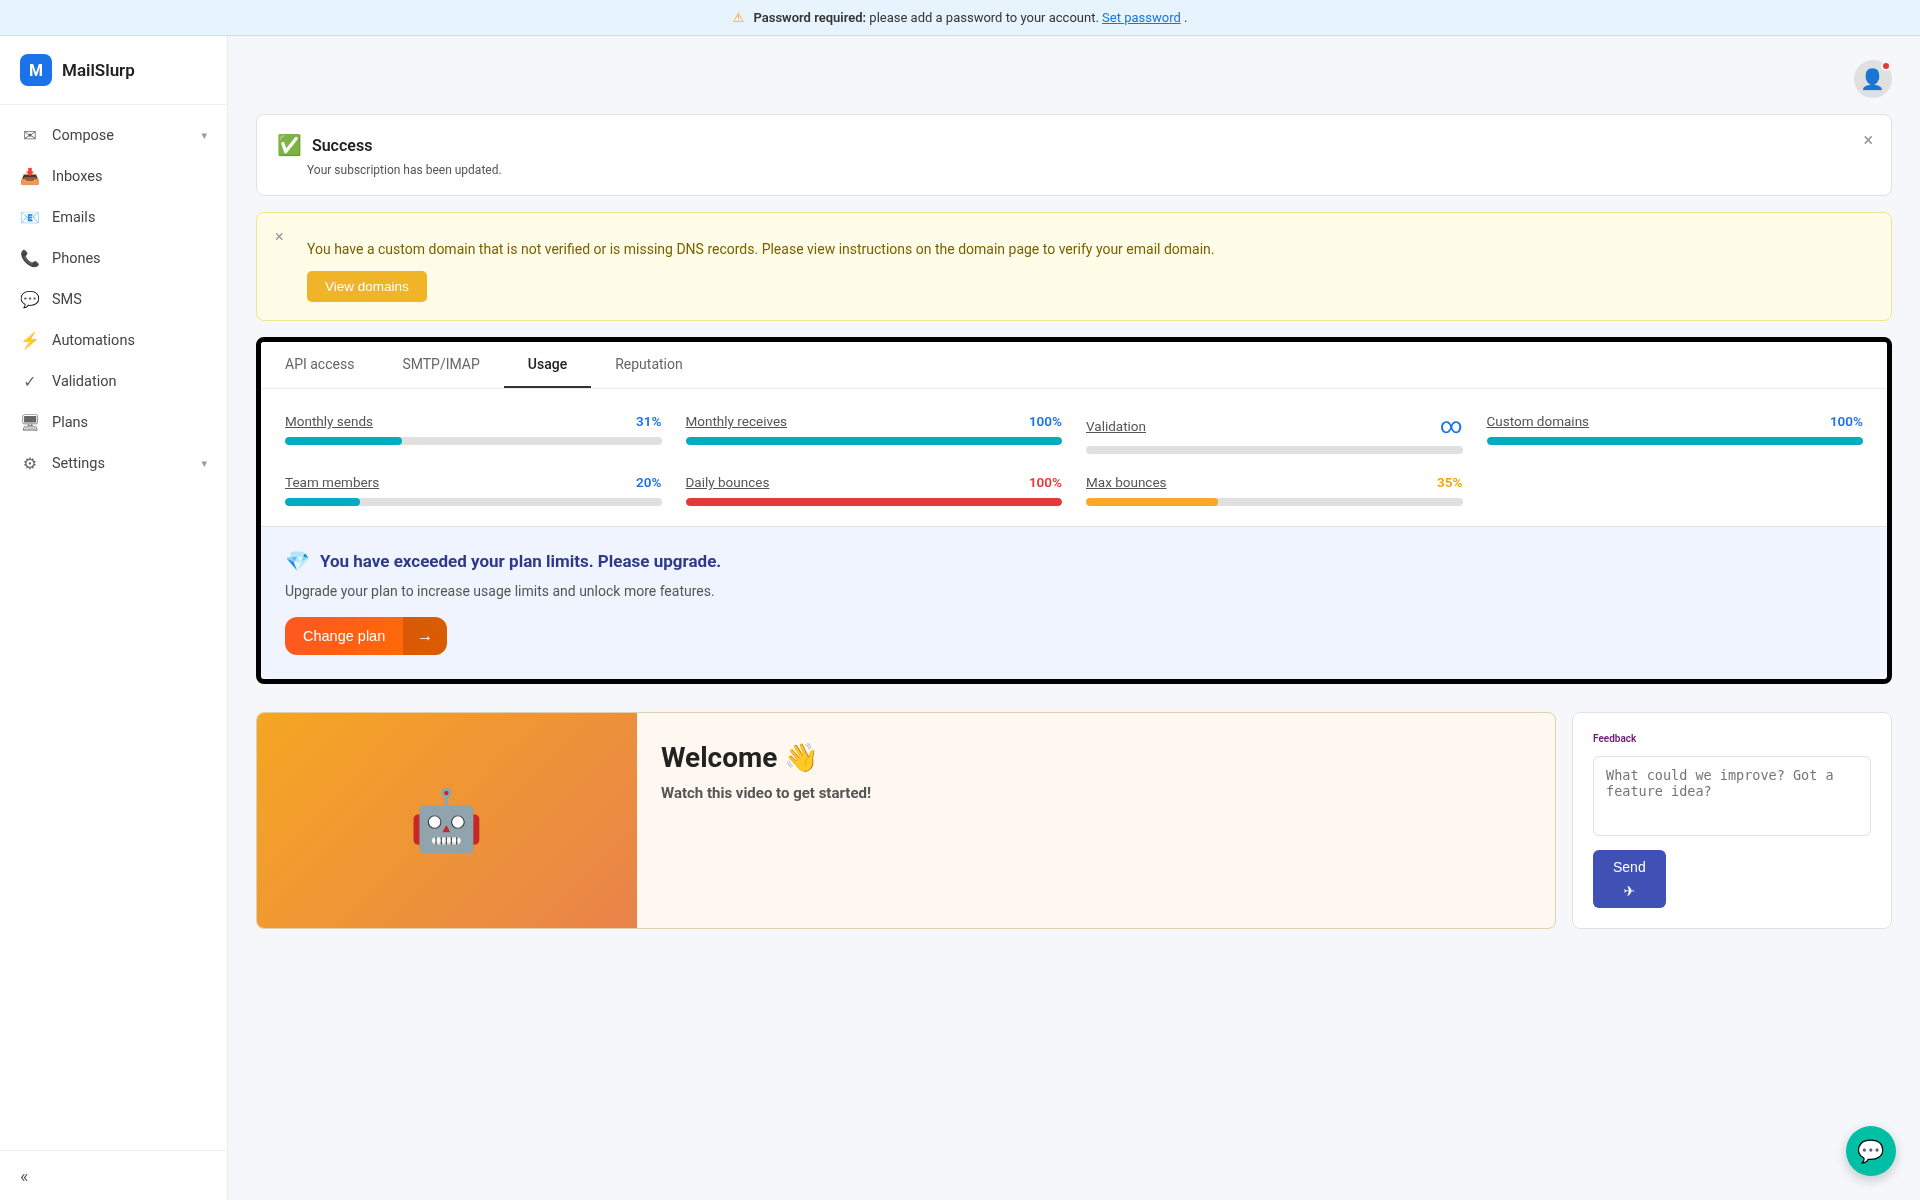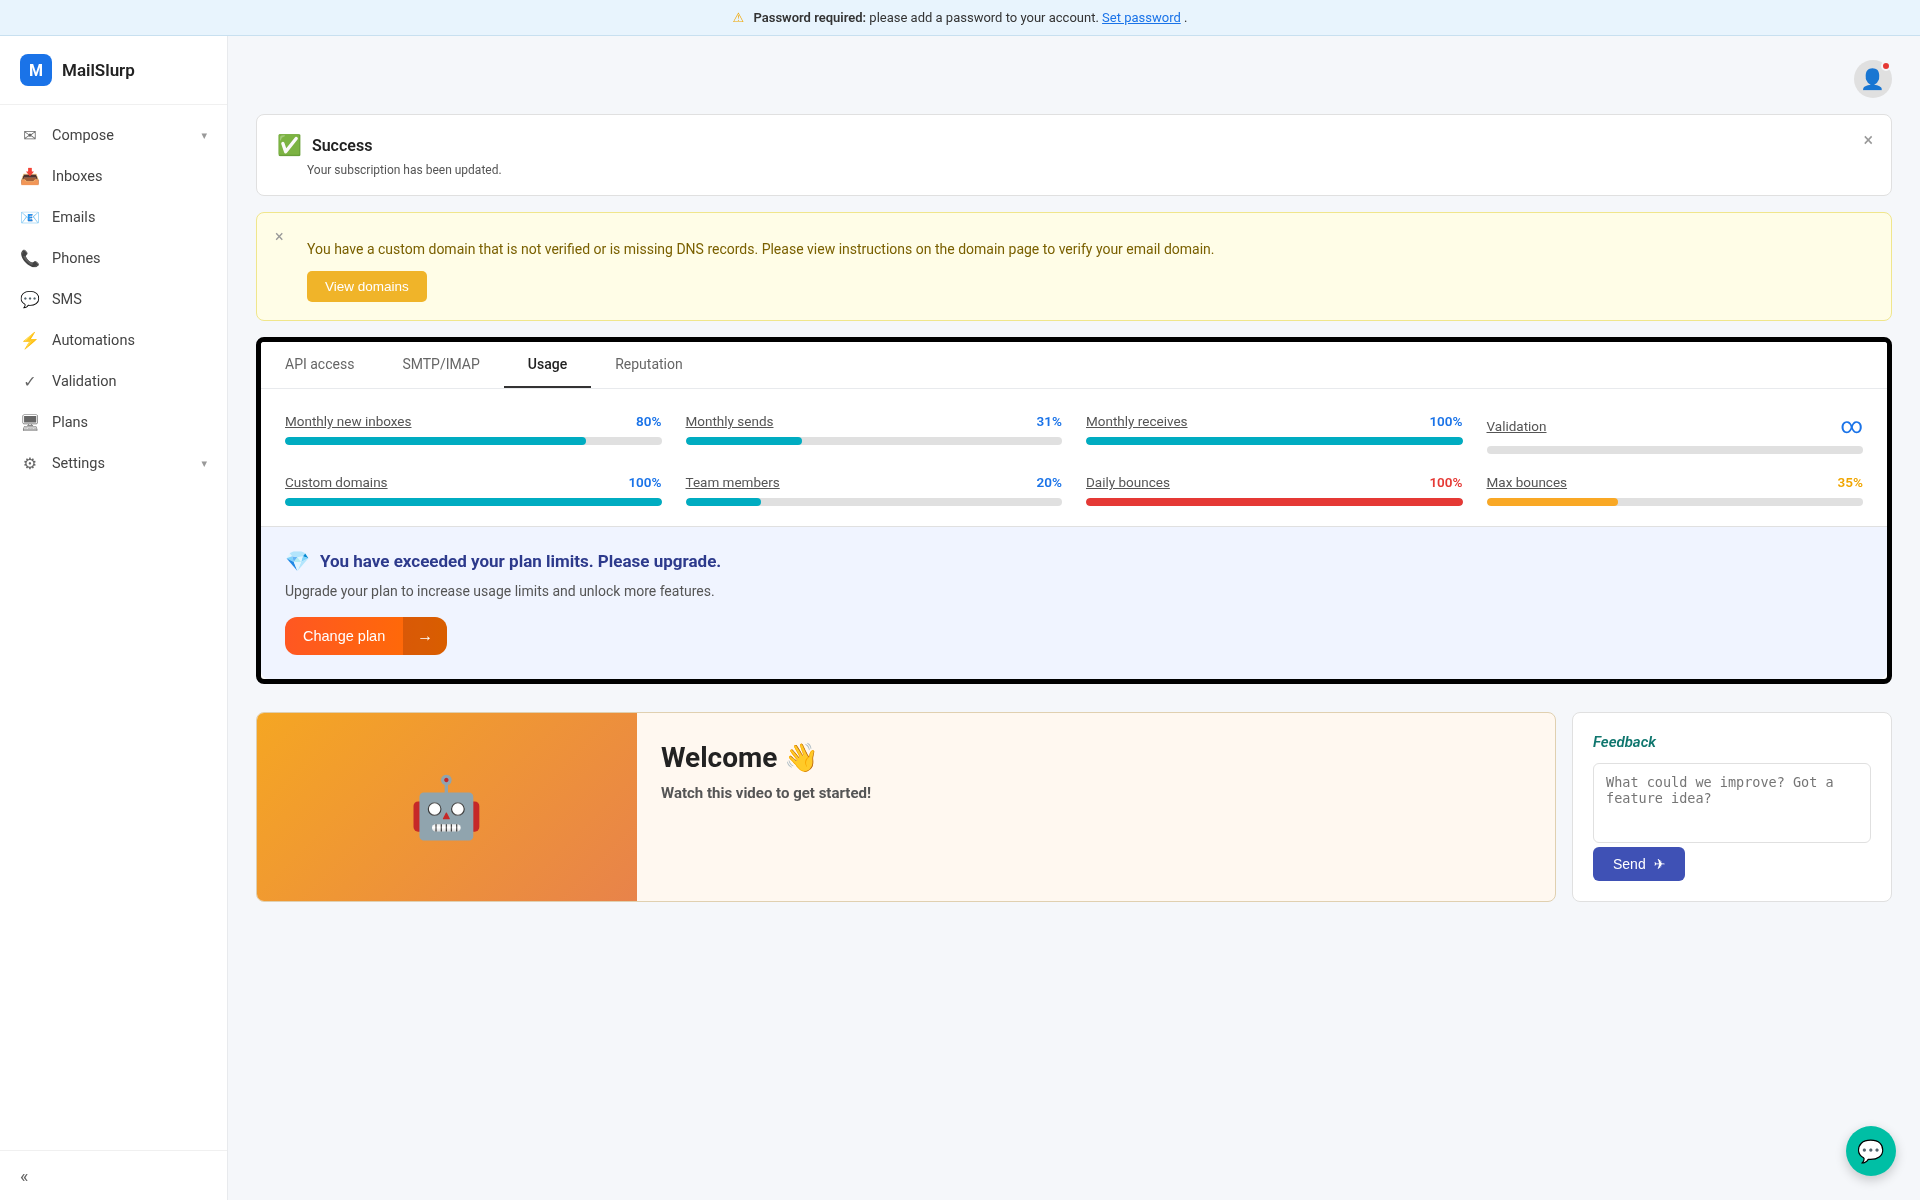--- a/index.html
+++ b/index.html
@@ -234,31 +234,31 @@
     .welcome-content { padding: 28px 24px; flex: 1; }
     .welcome-title { font-size: 28px; font-weight: 700; color: #222; margin-bottom: 10px; }
     .welcome-subtitle { font-size: 15px; color: #555; font-weight: bold; }
 
     .feedback-card {
       background: #fff;
       border-radius: 8px;
       border: 1px solid #e0e0e0;
       padding: 20px;
     }
-    .feedback-title { font-size: 15px; font-weight: 600; color: #0f766e; margin-bottom: 12px; font-style: italic; }
+    .feedback-title { font-size: 10px; font-weight: 600; color: #701a75; margin-bottom: 12px; }
     .feedback-textarea {
       width: 100%; border: 1px solid #e0e0e0; border-radius: 6px;
       padding: 10px 12px; font-size: 13.5px; color: #999;
       min-height: 80px; resize: none; outline: none;
     }
     .send-btn {
       display: inline-flex; align-items: center; gap: 8px;
       background: #3f51b5; color: #fff; border: none;
       padding: 9px 20px; border-radius: 6px; font-size: 14px;
-      cursor: pointer; 
+      cursor: pointer; margin-top: 10px; flex-direction: column;
     }
 
     
     .chat-bubble {
       position: fixed;
       bottom: 24px; right: 24px;
       width: 50px; height: 50px;
       background: #00bfa5;
       border-radius: 50%;
       display: flex; align-items: center; justify-content: center;
@@ -375,29 +375,20 @@
       <div class="tabs-header">
 
       <div class="tab">API access</div>
           <div class="tab">SMTP/IMAP</div>
           <div class="tab active">Usage</div>
           <div class="tab">Reputation</div>
         </div>
 
       <div class="usage-grid">
 
-      <div class="usage-item">
-      <div class="usage-header">
-        <span class="usage-label">Monthly new inboxes</span>
-        <span class="usage-value blue">80%</span>
-      </div>
-      <div class="progress-bar-bg">
-              <div class="progress-bar-fill fill-teal" style="width:80%"></div>
-            </div>
-    </div>
           <div class="usage-item">
       <div class="usage-header">
         <span class="usage-label">Monthly sends</span>
         <span class="usage-value blue">31%</span>
       </div>
       <div class="progress-bar-bg">
               <div class="progress-bar-fill fill-teal" style="width:31%"></div>
             </div>
     </div>
           <div class="usage-item">

